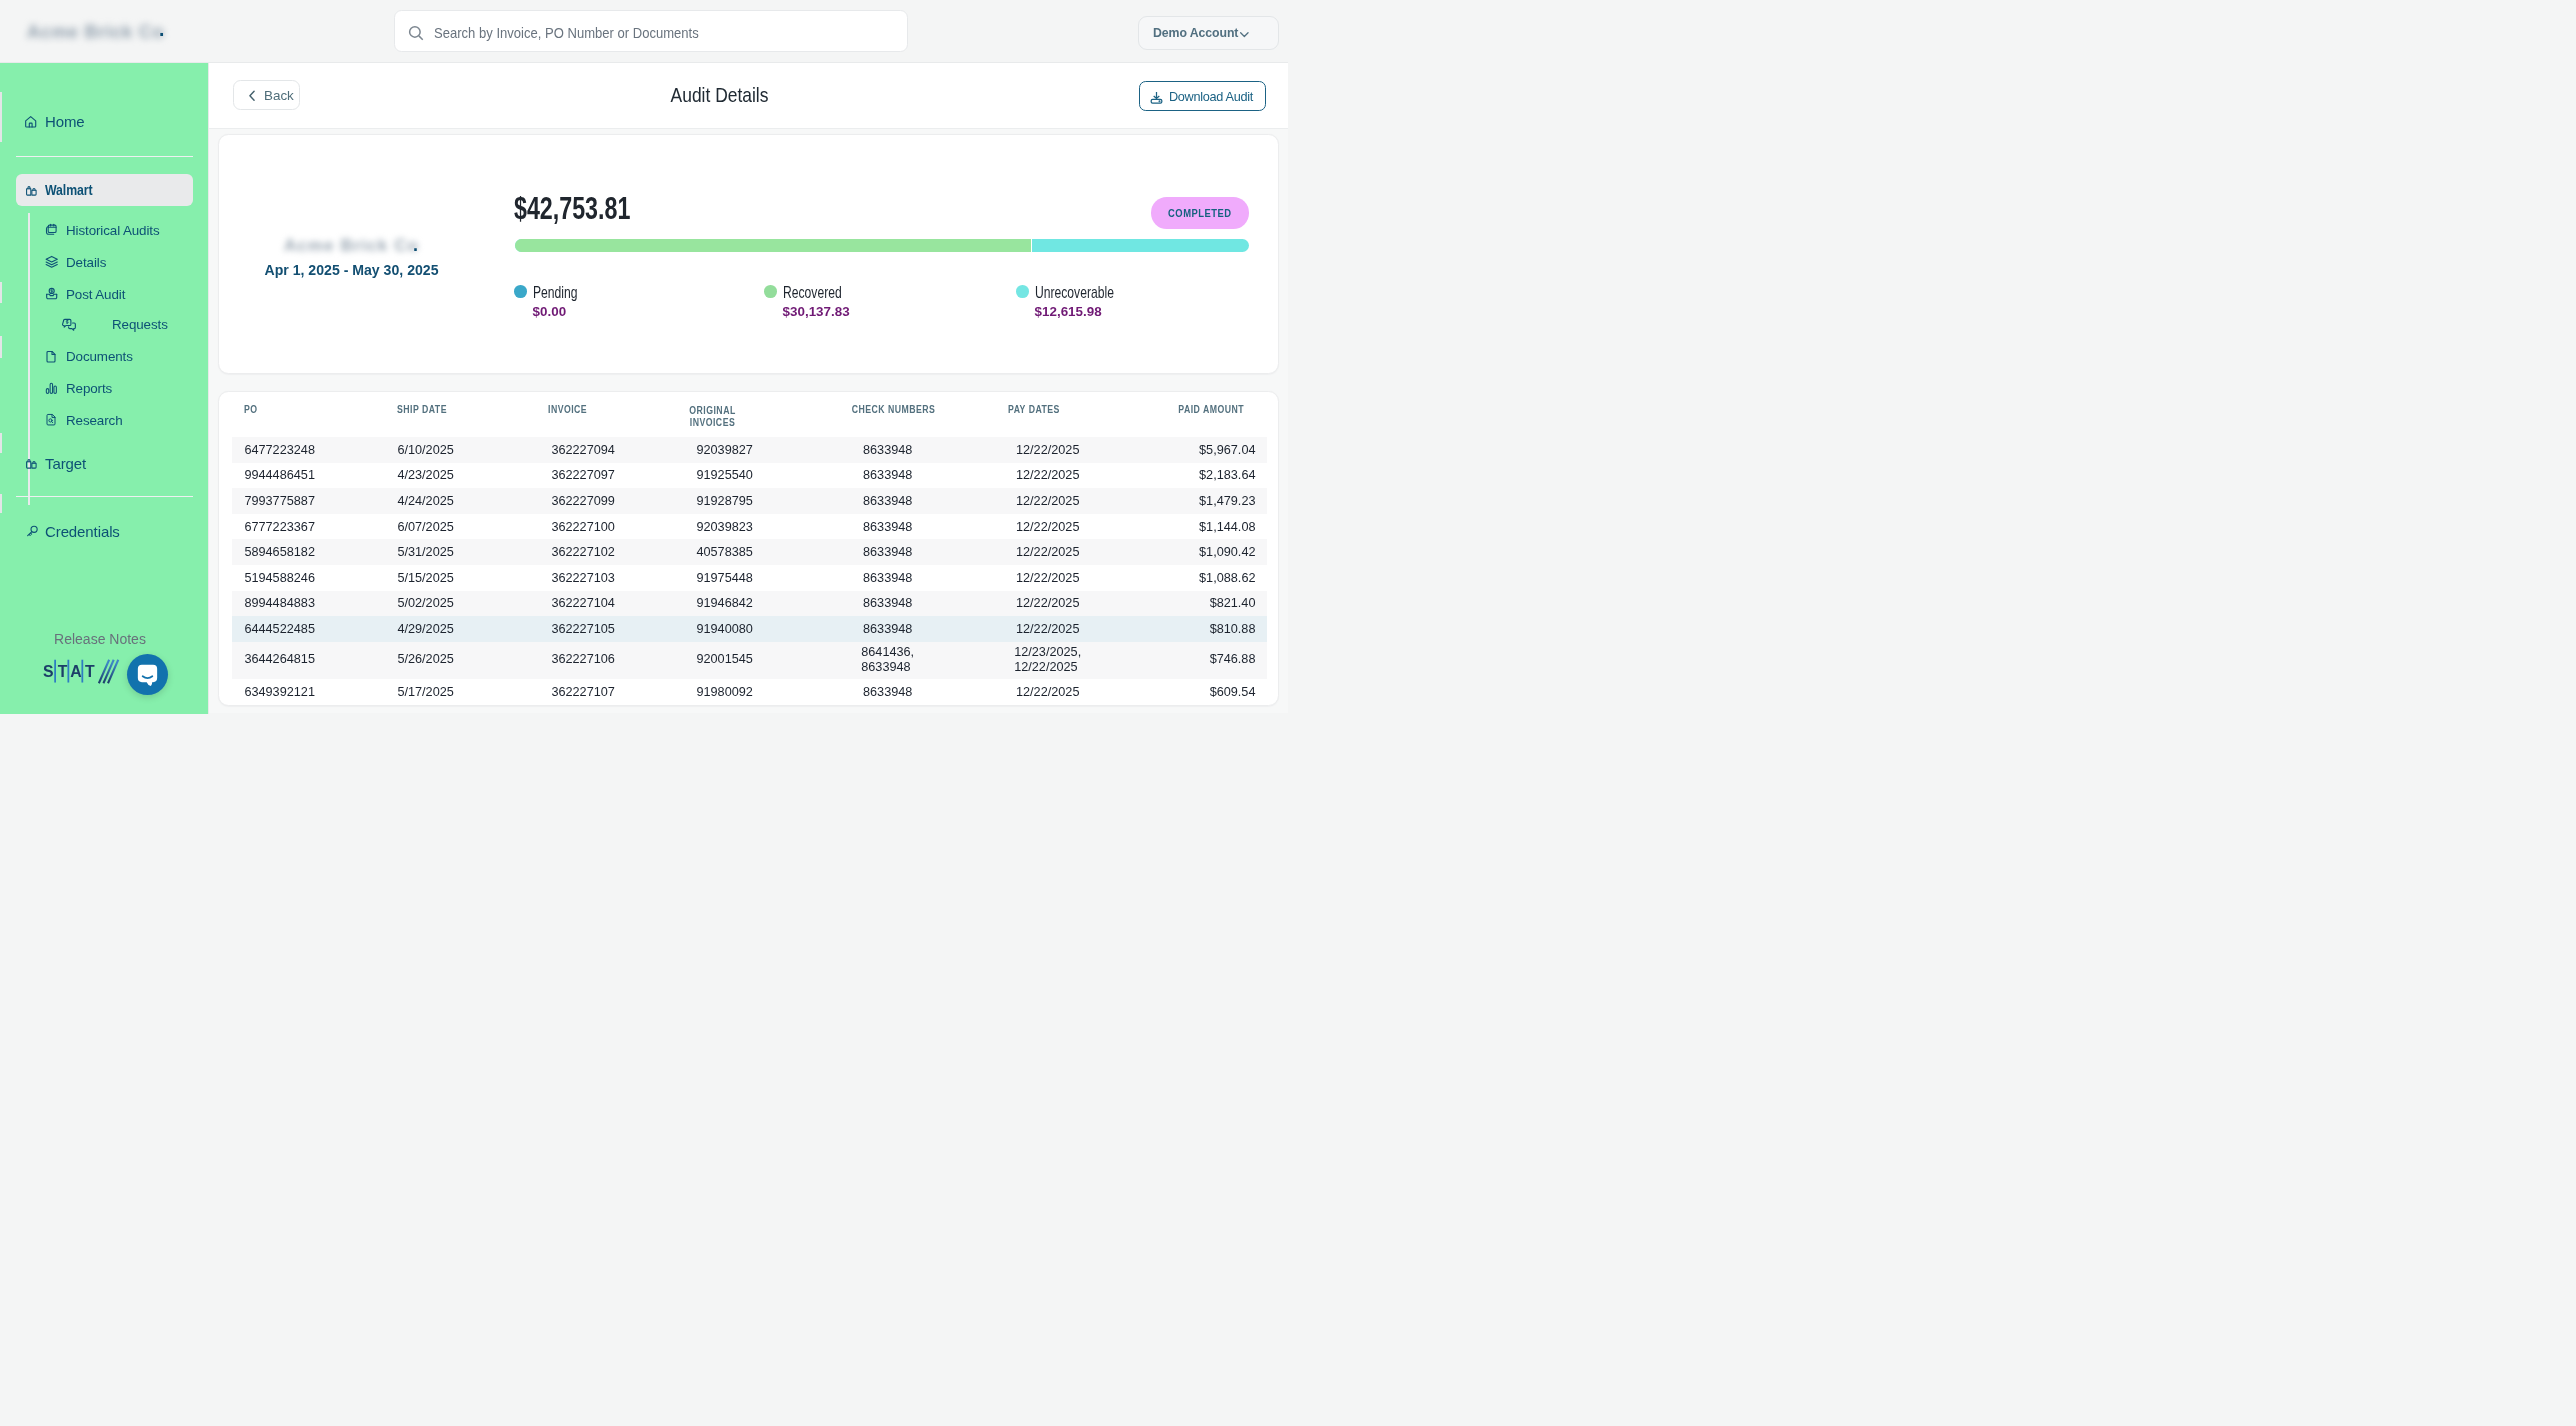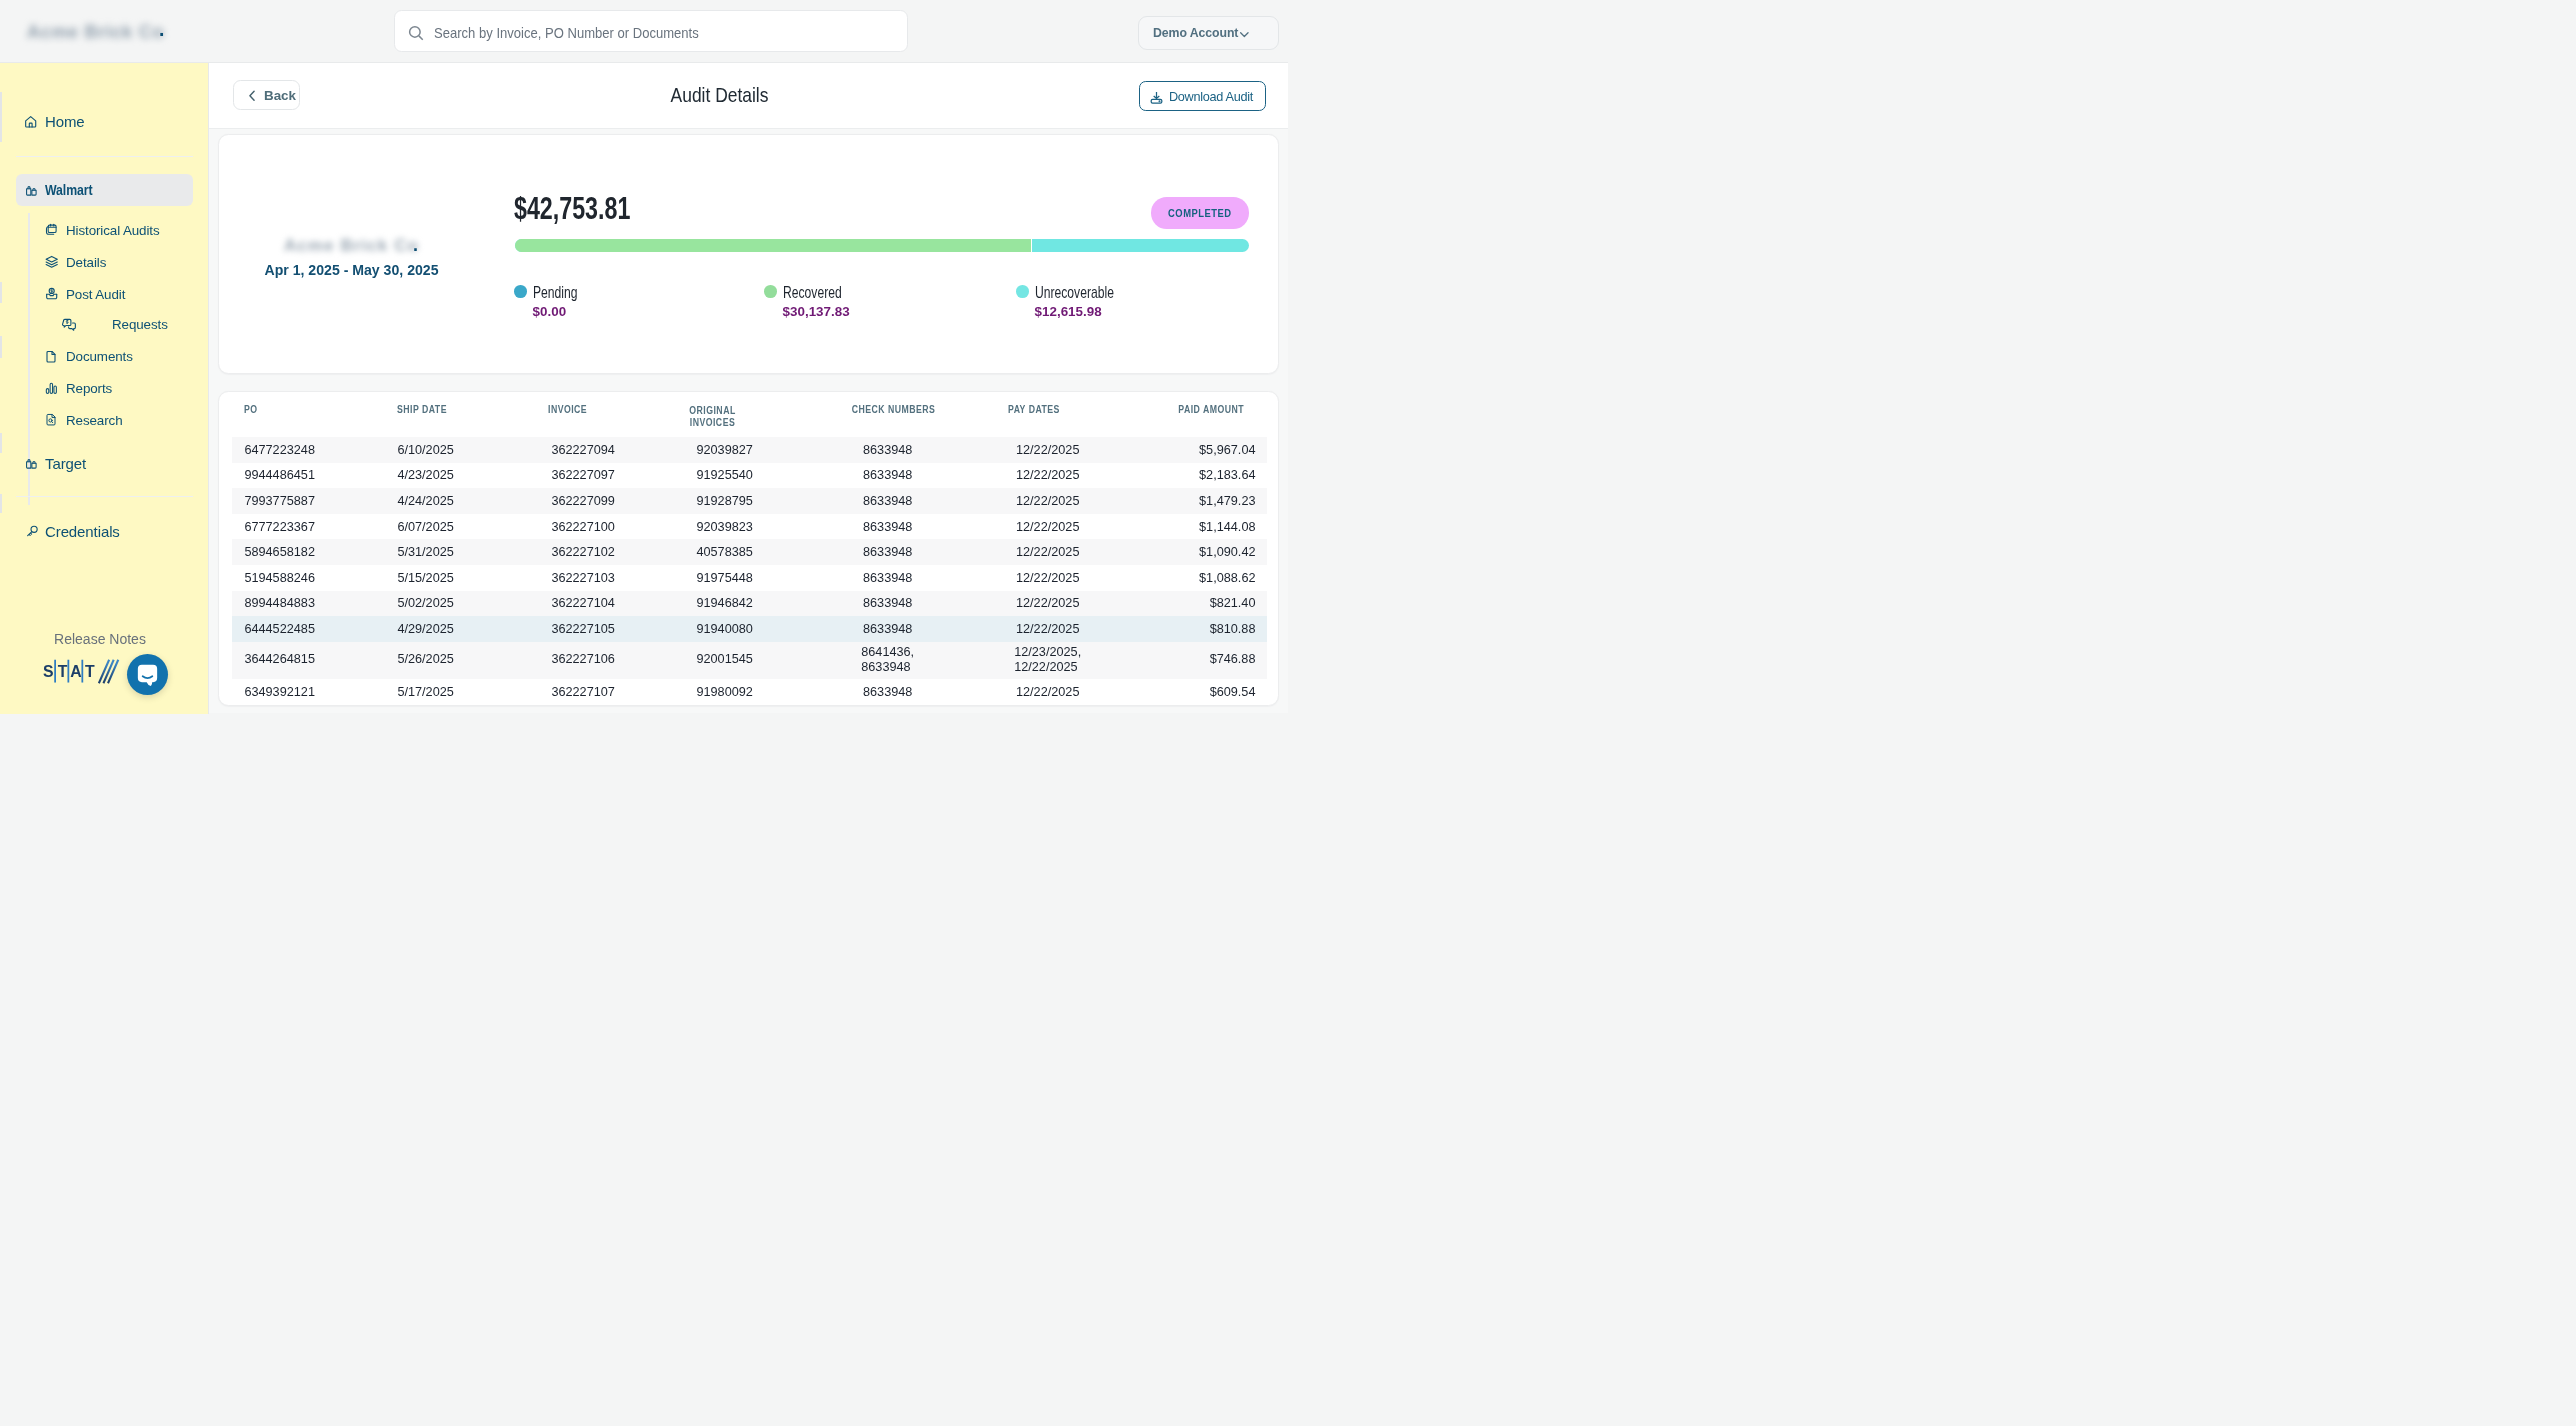--- a/index.html
+++ b/index.html
@@ -11,39 +11,39 @@
 #logo { position:absolute; left:27px; top:22.4px; font-size:18px; font-weight:bold; color:#8e9dab; letter-spacing:0.7px; filter:blur(3.7px); }
 #logodot { position:absolute; left:159px; top:18px; font-size:19.4px; font-weight:bold; color:#0d4f74; }
 #search { position:absolute; left:394px; top:9.7px; width:514px; height:42px; background:#fff; border:0.7px solid #e7e9eb; border-radius:7.5px; }
 #search svg { position:absolute; left:12px; top:13.4px; }
 #search span { position:absolute; left:39px; top:13.4px; font-size:15px; color:#69737e; transform:scaleX(0.87); transform-origin:left center; white-space:nowrap; }
 #account { position:absolute; left:1138px; top:15.7px; width:141px; height:34px; background:#f6f7f8; border:0.7px solid #e3e6e8; border-radius:9px; }
 #account span { position:absolute; left:14px; top:8.2px; font-size:13.4px; font-weight:bold; color:#527080; letter-spacing:-0.1px; transform:scaleX(0.92); transform-origin:left center; }
 #account svg { position:absolute; right:27.6px; top:11.2px; }
 
 
-#sidebar { position:absolute; left:0; top:63px; width:209px; height:651px; background:#fef9c3; border-right:0.7px solid #e7e9ea; }
+#sidebar { position:absolute; left:0; top:63px; width:209px; height:651px; background:#86efac; border-right:0.7px solid #e7e9ea; }
 .nav { position:absolute; color:#0d5175; font-size:15px; letter-spacing:-0.1px; }
 .sep { position:absolute; left:15.7px; width:177px; height:0.7px; background:#eef0f1; }
 #walmart-bg { position:absolute; left:16.4px; top:111px; width:177px; height:32px; background:#e9eaeb; border-radius:6px; }
 .guideline { position:absolute; left:28px; top:150px; width:1.5px; height:292px; background:#e8eaec; }
 #releasenotes { position:absolute; left:0; top:568px; width:200px; text-align:center; font-size:14px; color:#68717b; }
 .nav.sub { font-size:13.4px; line-height:15px; }
 #statlogo { position:absolute; left:42px; top:596px; }
 #chatbtn { position:absolute; left:127px; top:591px; width:41px; height:41px; border-radius:50%; background:#1272ad; box-shadow:0 2.2px 7.5px rgba(0,0,0,.15); }
 #chatbtn svg { position:absolute; left:9.7px; top:9.7px; }
 
 .rail { position:absolute; left:0; width:2.2px; background:#e3e5e7; z-index:6; }
 
 
 #main { position:absolute; left:209px; top:63px; width:1079px; height:650px; background:#f7f8f8; }
 #headstrip { position:absolute; left:209px; top:63px; width:1079px; height:66px; background:#fff; border-bottom:0.7px solid #ebedee; }
 
 #backbtn { position:absolute; left:233px; top:80px; width:67px; height:30px; background:#fff; border:0.7px solid #e3e6e8; border-radius:7.5px; }
-#backbtn span { position:absolute; left:30px; top:6.7px; font-size:13.4px; color:#4f6d79; font-weight:700;}
+#backbtn span { position:absolute; left:30px; top:6.7px; font-size:13.4px; color:#4f6d79; font-weight:400;}
 #backbtn svg { position:absolute; left:12px; top:8.2px; }
 #pagetitle { position:absolute; left:300px; top:83px; width:839px; text-align:center; font-size:21px; font-weight:500; color:#202a33; transform:scaleX(0.83); }
 #dlbtn { position:absolute; left:1139px; top:81px; width:127px; height:30px; background:#fff; border:1.1px solid #1b6284; border-radius:6.7px; color:#1b6284; }
 #dlbtn span { position:absolute; left:29px; top:7.5px; font-size:12.7px; font-weight:500; letter-spacing:-0.3px; }
 #dlbtn svg { position:absolute; left:9px; top:7.5px; }
 
 
 .card { position:absolute; left:218px; width:1061px; background:#fff; border:0.7px solid #ecedee; border-radius:10.4px; box-shadow:0 0.7px 1.5px rgba(16,24,40,.04); }
 #card1 { top:134px; height:240px; }
 #card2 { top:391px; height:315px; }

